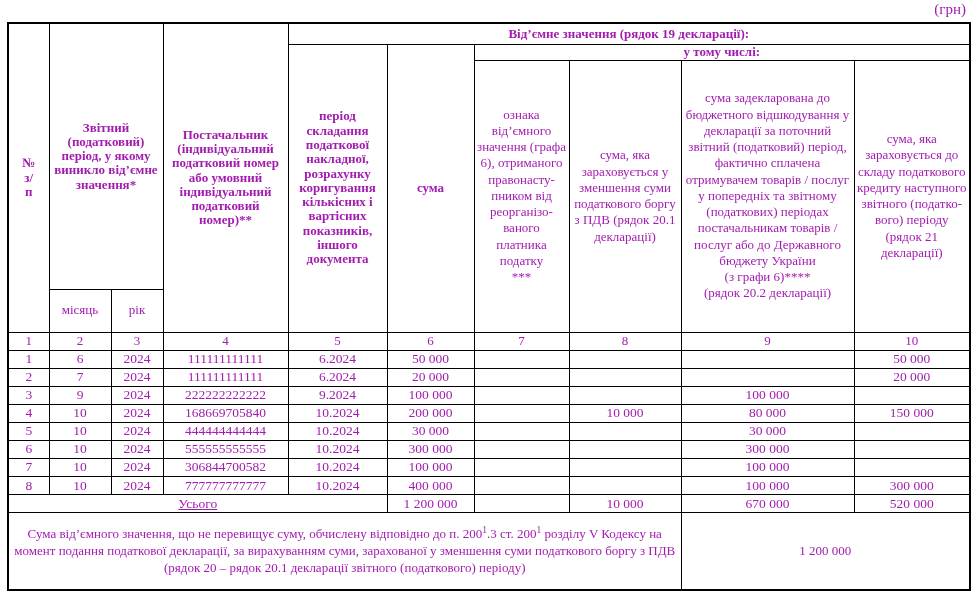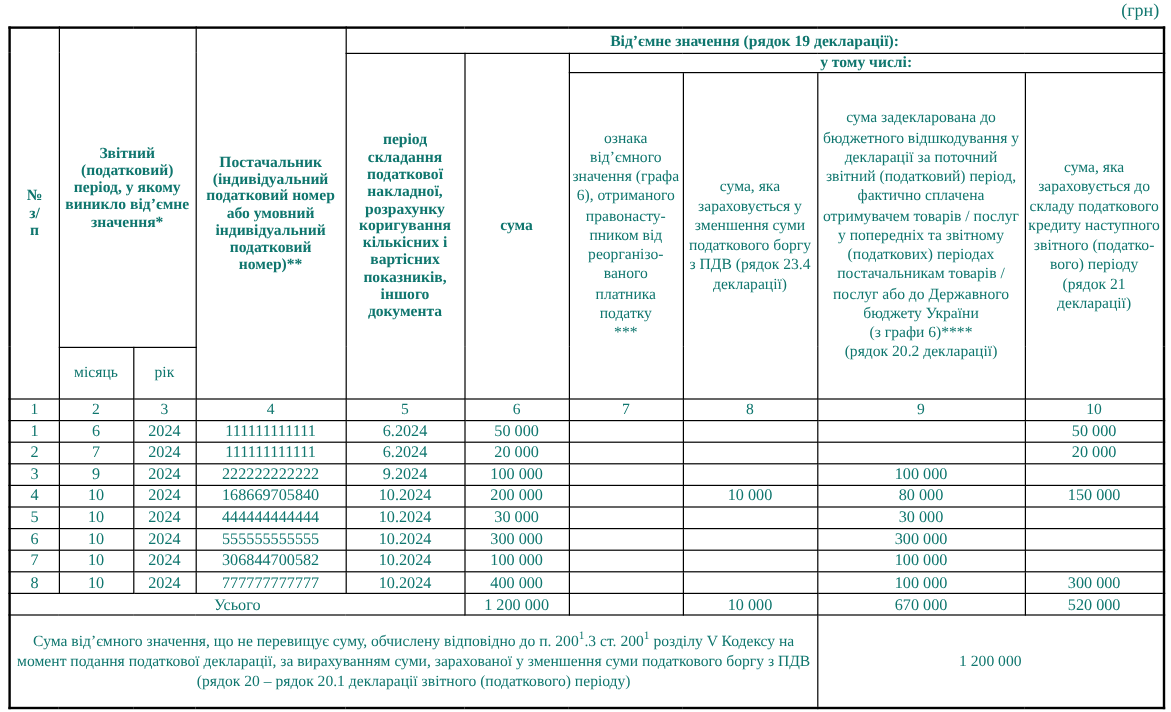--- a/index.html
+++ b/index.html
@@ -2,21 +2,21 @@
 <html><head>
 <meta charset="utf-8">
 <style>
   * { box-sizing: border-box; margin: 0; padding: 0; }
   html, body { background: #fff; }
   .doc {
     position: relative;
     width: 976px;
     height: 593px;
     background: #fff;
-    color: #0f766e;
+    color: #a21caf;
     font-family: "Liberation Serif", serif;
   }
   .unit-label {
     position: absolute;
     top: 0px;
     right: 10px;
     font-size: 15px;
     line-height: 18px;
   }
   table.tax-table {
@@ -42,21 +42,21 @@
   tr.hr1 td, tr.hr2 td { line-height: 1.1; font-weight: bold; }
   tr.hr2 { height: 16px; }
   tr.hr3 { height: 229px; }
   tr.hr4 { height: 43px; }
   tr.num-row { height: 18px; }
   tr.num-row td { font-size: 13px; }
   tr.data-row { height: 18px; }
   tr.data-row td { font-size: 13.5px; white-space: nowrap; }
   tr.total-row { height: 18px; }
   tr.total-row td { font-size: 13.5px; white-space: nowrap; }
-  td.total-label { text-align: left; padding-left: 5px; }
+  td.total-label { text-align: left; padding-left: 5px; text-decoration: underline; }
   tr.footer-row { height: 77px; font-family: Liberation Serif, serif; }
   td.footer-note {
     text-align: justify;
     vertical-align: top;
     padding: 2px 5px 2px 5px;
     font-size: 14px;
     line-height: 1.3;
     white-space: normal;
   }
   td.footer-note sup { font-size: 9.5px; line-height: 0; }
@@ -92,21 +92,21 @@
         <td colspan="6" class="hdr">Від’ємне значення (рядок 19 декларації):</td>
       </tr>
       <tr class="hr2">
         <td rowspan="3" class="hdr">період складання податкової накладної, розрахунку коригування кількісних і вартісних показників, іншого документа</td>
         <td rowspan="3" class="hdr">сума</td>
         <td colspan="4" class="hdr">у тому числі:</td>
       </tr>
       <tr class="hr3">
         <td rowspan="2" class="hdr">ознака від’ємного значення (графа 6), отриманого правонасту-пником від реорганізо-ваного платника податку
 ***</td>
-        <td rowspan="2" class="hdr">сума, яка зараховується у зменшення суми податкового боргу з ПДВ (рядок 23.4 декларації)</td>
+        <td rowspan="2" class="hdr">сума, яка зараховується у зменшення суми податкового боргу з ПДВ (рядок 20.1 декларації)</td>
         <td rowspan="2" class="hdr">сума задекларована до бюджетного відшкодування у декларації за поточний звітний (податковий) період, фактично сплачена отримувачем товарів / послуг у попередніх та звітному (податкових) періодах постачальникам товарів / послуг або до Державного бюджету України
 (з графи 6)****
 (рядок 20.2 декларації)</td>
         <td rowspan="2" class="hdr">сума, яка зараховується до складу податкового кредиту наступного звітного (податко-вого) періоду (рядок 21 декларації)</td>
       </tr>
       <tr class="hr4">
         <td class="hdr">місяць</td>
         <td class="hdr">рік</td>
       </tr>
     </thead>

